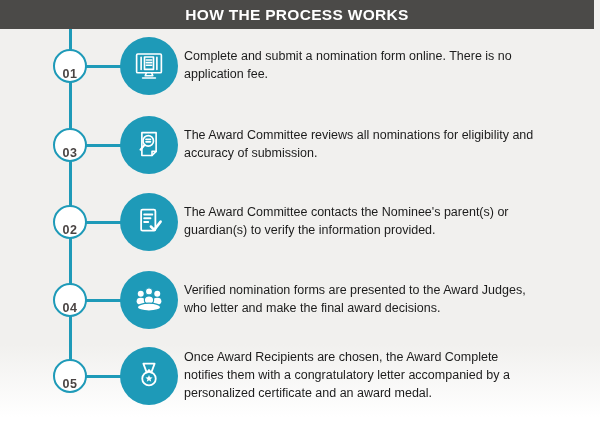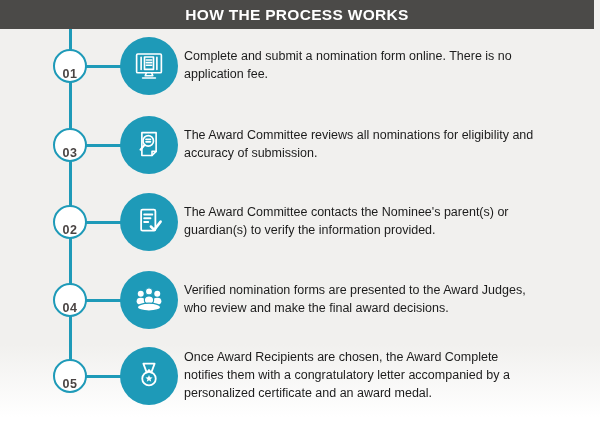--- a/index.html
+++ b/index.html
@@ -144,21 +144,21 @@
         <circle cx="13" cy="15.5" r="4"></circle>
         <circle cx="35" cy="15.5" r="4"></circle>
         <rect x="7.5" y="21" width="11" height="9" rx="5.5"></rect>
         <rect x="29.5" y="21" width="11" height="9" rx="5.5"></rect>
         <circle class="sep" cx="24" cy="12.5" r="4.7" stroke-width="1.6"></circle>
         <rect class="sep" x="17.8" y="18.5" width="12.4" height="11" rx="6" stroke-width="1.6"></rect>
         <ellipse class="sep" cx="24" cy="33.5" rx="15.5" ry="5.3" stroke-width="1.6"></ellipse>
       </svg>
     </div>
     <p class="desc">Verified nomination forms are presented to the Award Judges,
-who review and make the final award decisions.</p>
+who letter and make the final award decisions.</p>
   </section>
 
   <section class="step" style="--cy:376px">
     <div class="connector"></div>
     <div class="num">
       <span class="numtxt">05</span>
     </div>
     <div class="iconwrap">
       <svg width="36" height="36" viewBox="0 0 48 48" fill="none" stroke="#fff" stroke-width="2.4" stroke-linecap="round" stroke-linejoin="round">
         <path d="M16.5 7.5 H31.5 L27 19.5 L24 16 L21 19.5 Z"></path>

